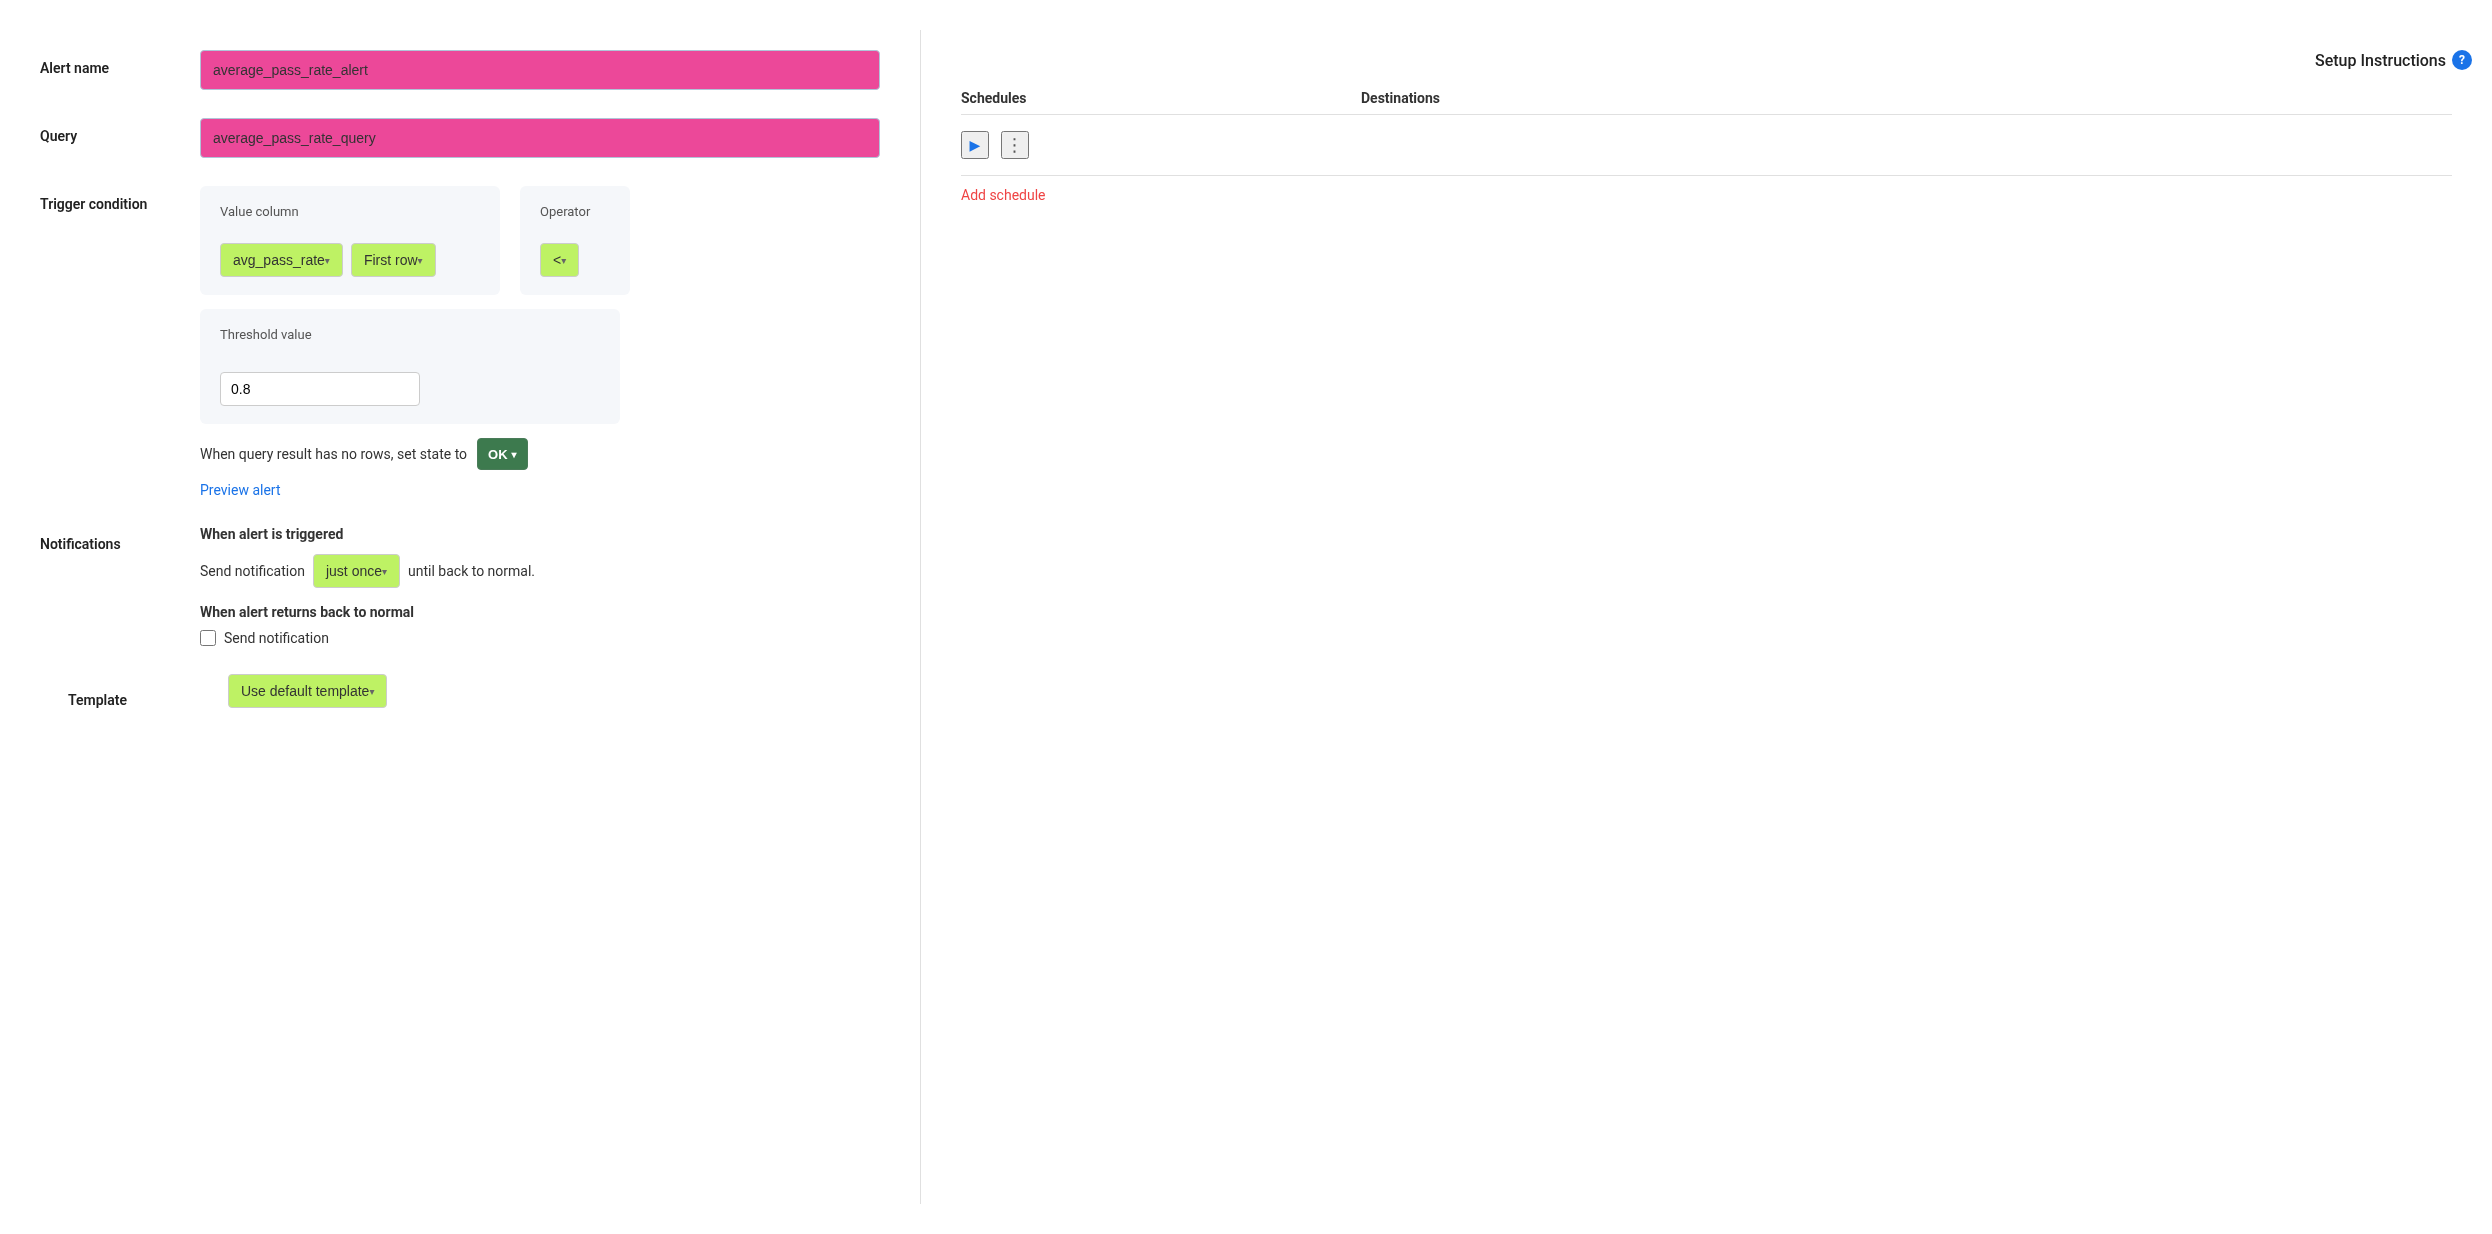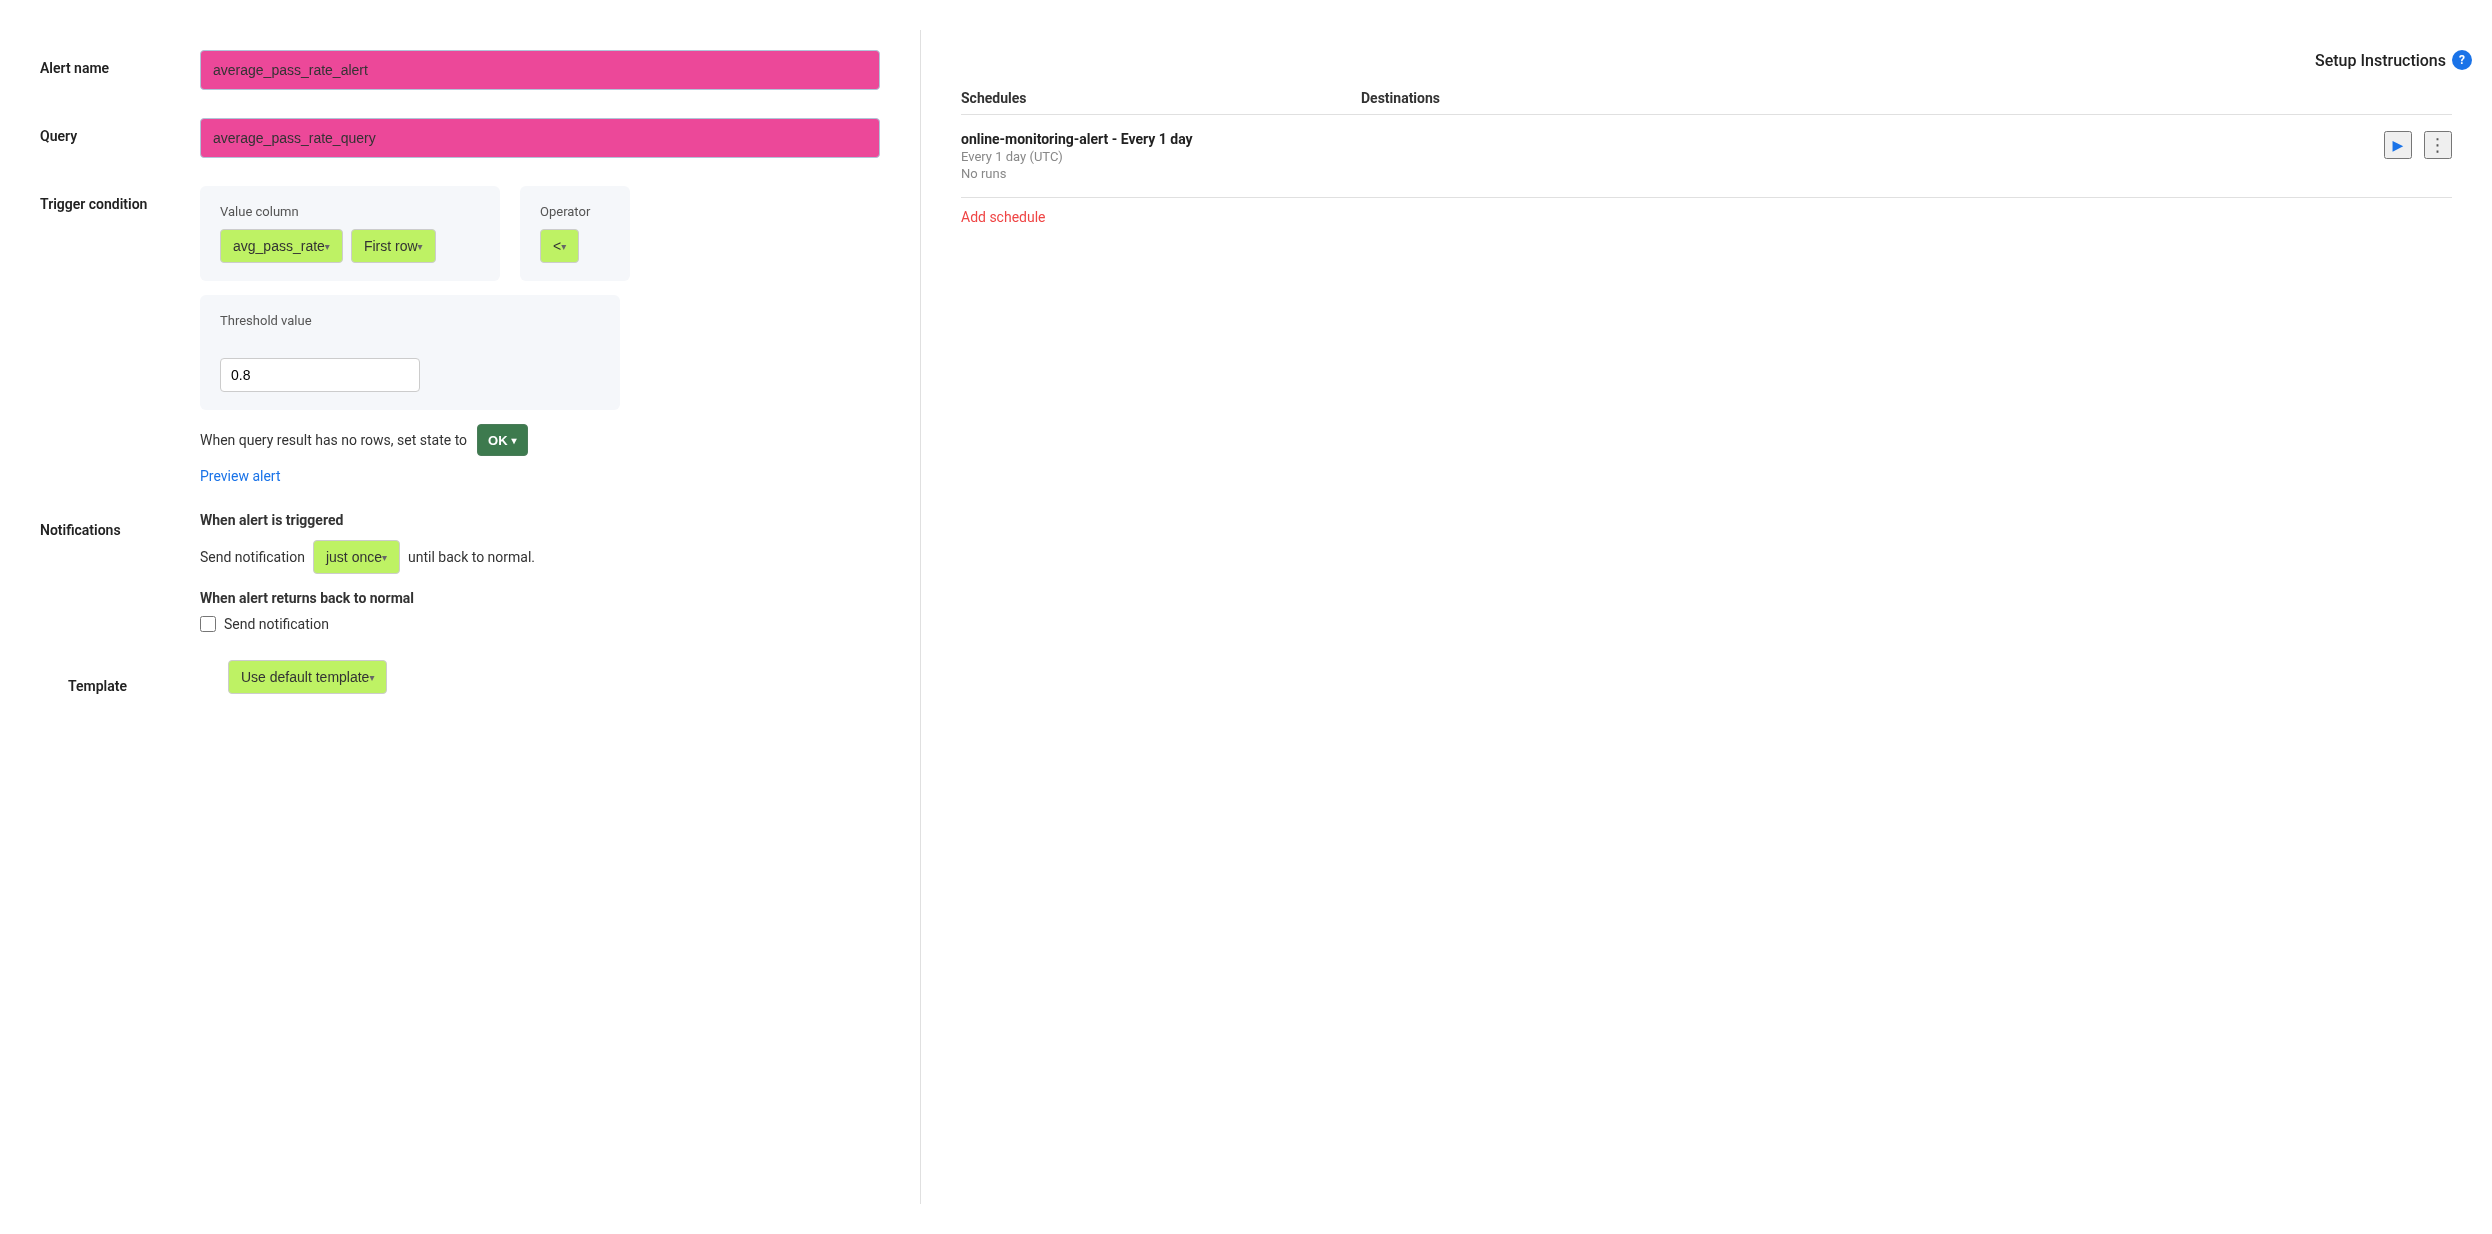--- a/index.html
+++ b/index.html
@@ -61,21 +61,21 @@
     
     .trigger-box {
       background: #f5f7fa;
       border-radius: 6px;
       padding: 18px 20px;
       margin-bottom: 14px;
     }
     .trigger-box-label {
       font-size: 13px;
       color: #555;
-      margin-bottom: 10px;
+      margin-bottom: 24px;
     }
     .trigger-row {
       display: flex;
       gap: 8px;
       align-items: center;
     }
     .select-btn {
       display: flex;
       align-items: center;
       height: 34px;
@@ -419,25 +419,20 @@
     </div>
 
     
     <div class="schedules-header">
       <div class="schedules-col">Schedules</div>
       <div class="destinations-col">Destinations</div>
     </div>
 
     
     <div class="schedule-item">
-      <div class="schedule-info">
-        <div class="schedule-name">online-monitoring-alert - Every 1 day</div>
-        <div class="schedule-sub">Every 1 day (UTC)</div>
-        <div class="schedule-sub">No runs</div>
-      </div>
       <div class="schedule-actions">
         <button class="play-btn">▶</button>
         <button class="more-btn">⋮</button>
       </div>
     </div>
 
     
     <a class="add-schedule-link">Add schedule</a>
   </div>
 </div>

